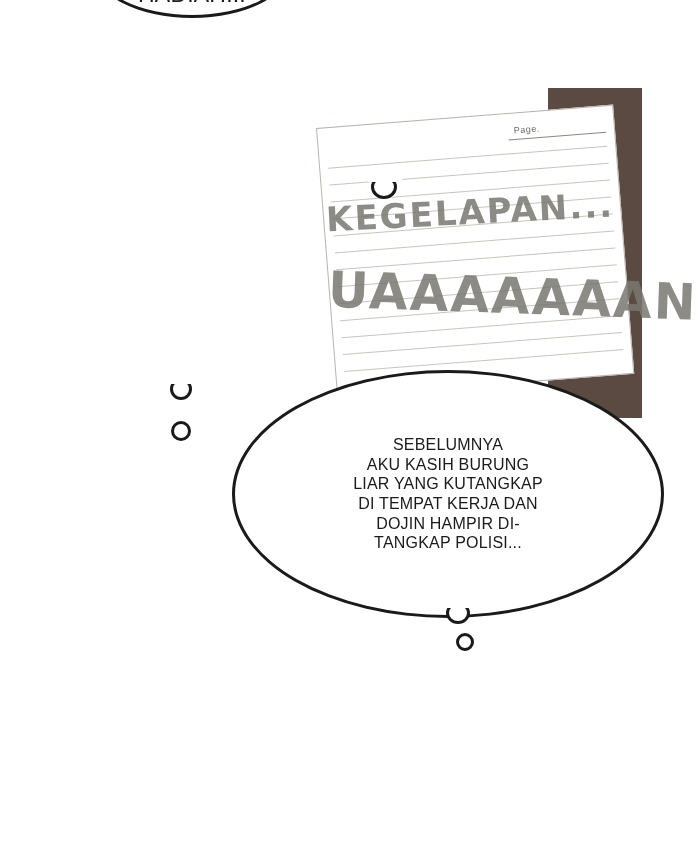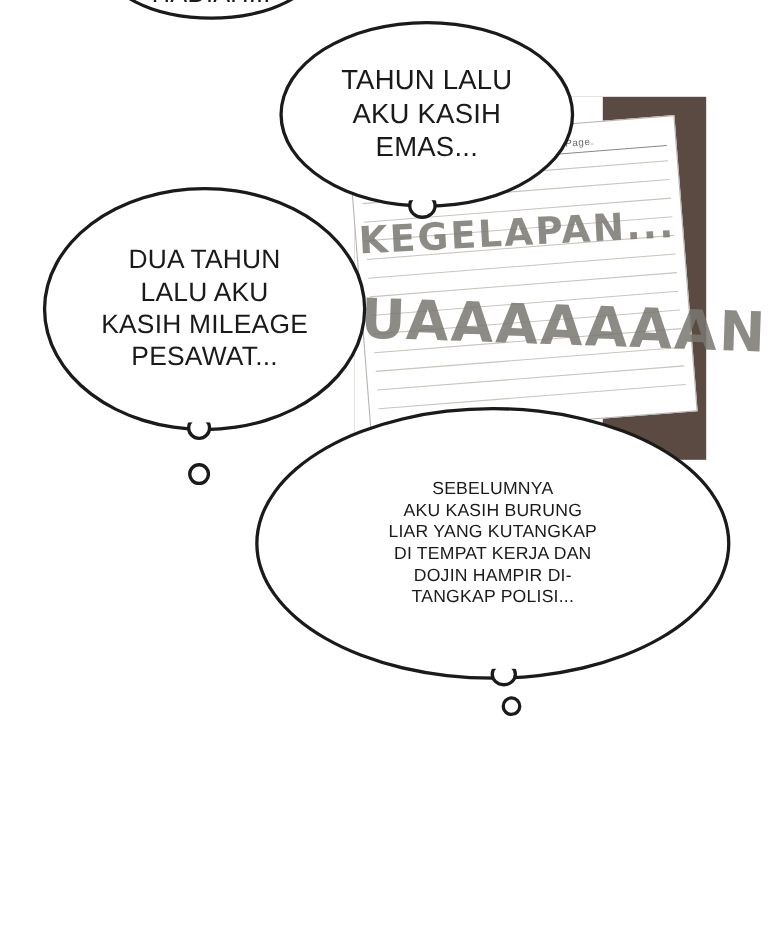--- a/index.html
+++ b/index.html
@@ -122,34 +122,23 @@
     <div class="paper-label" style="left:196px; top:12px;">Page.</div>
   </div>
 
   <div class="scrawl" style="left:326px; top:192px; font-size:34px; transform:rotate(-3deg);">KEGELAPAN...</div>
   <div class="scrawl" style="left:328px; top:268px; font-size:50px; transform:rotate(2deg);">UAAAAAAANG</div>
 
   <div class="bubble" style="left:93px; top:-86px; width:198px; height:104px;">
     <div class="txt" style="font-size:23px; padding-top:56px;">HADIAH...</div>
   </div>
 
-  <div class="bubble" style="left:254px; top:19px; width:268px; height:170px;">
-    <div class="txt" style="font-size:25px;">TAHUN LALU
-AKU KASIH
-EMAS...</div>
-  </div>
   <div class="tail" style="left:371px; top:175px; width:26px; height:24px; background:#ffffff; border-color:#1a1a1a;"></div>
   <div style="position:absolute; left:368px; top:168px; width:34px; height:14px; background:#ffffff;"></div>
 
-  <div class="bubble" style="left:39px; top:170px; width:294px; height:222px;">
-    <div class="txt" style="font-size:24px;">DUA TAHUN
-LALU AKU
-KASIH MILEAGE
-PESAWAT...</div>
-  </div>
   <div class="tail" style="left:170px; top:378px; width:22px; height:22px;"></div>
   <div style="position:absolute; left:167px; top:372px; width:30px; height:12px; background:#ffffff;"></div>
   <div class="tail-nub" style="left:171px; top:421px; width:20px; height:20px;"></div>
 
   <div class="bubble" style="left:232px; top:370px; width:432px; height:248px;">
     <div class="txt" style="font-size:16px;">SEBELUMNYA
 AKU KASIH BURUNG
 LIAR YANG KUTANGKAP
 DI TEMPAT KERJA DAN
 DOJIN HAMPIR DI-

